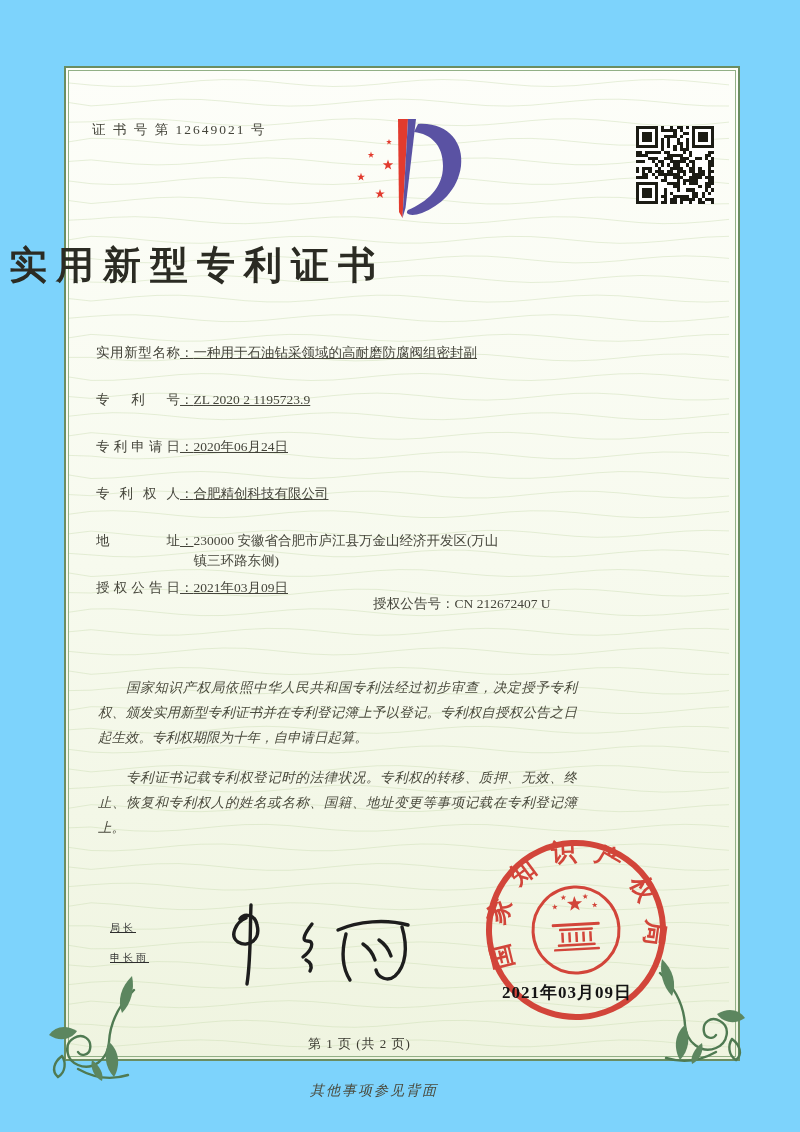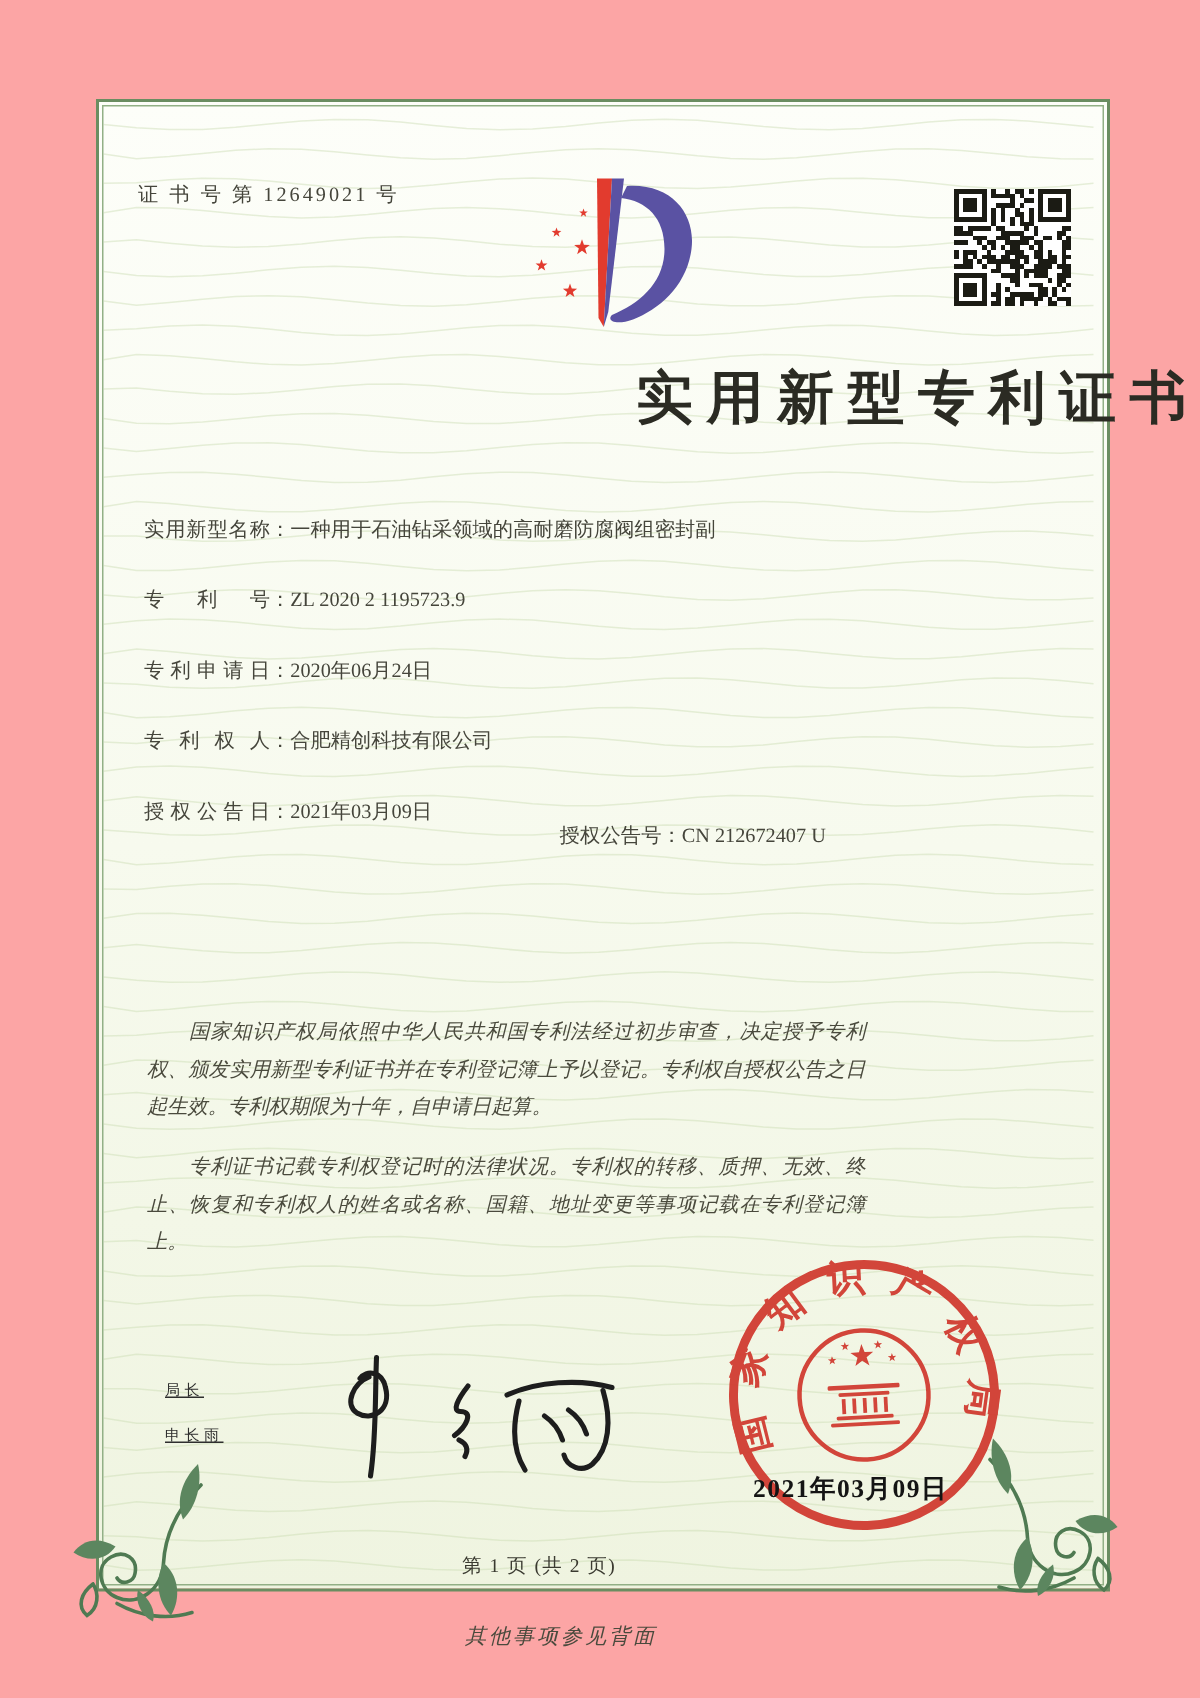--- a/index.html
+++ b/index.html
@@ -1,29 +1,29 @@
 <!DOCTYPE html>
 <html style="--frame-green: #6a8d61; --seal-red: #d0372c; --logo-red: #e23b2e; --logo-purple: #5a52a3; --wave-green: #c9dcb2;"><head>
 <meta charset="utf-8">
 <style>
   html,body{margin:0;padding:0;background:#ffffff;}
-  .page{position:relative;width:800px;height:1132px;background:#fca5a5;overflow:hidden;
+  .page{position:relative;width:800px;height:1132px;background:#7dd3fc;overflow:hidden;
         font-family:"Liberation Serif",serif;color:#3c3c33;}
   .frame{position:absolute;left:64px;top:66px;width:672px;height:991px;
          border:2px solid var(--frame-green,#6a8d61);
          background:linear-gradient(180deg,#fdfef9 0%,#f7faee 50%,#eff4e0 100%);}
   .frame::after{content:"";position:absolute;inset:2px;border:1px solid #92b086;pointer-events:none;}
   #waves{position:absolute;left:3px;top:3px;}
   .cert-no{position:absolute;left:92px;top:121px;font-size:13.5px;letter-spacing:2px;color:#45453b;}
   .logo{position:absolute;left:338px;top:114px;}
   .qr{position:absolute;left:636px;top:126px;background:#fff;}
-  .title{position:absolute;left:0;width:800px;top:240px;margin:0;text-align:right;
+  .title{position:absolute;left:0;width:800px;top:240px;margin:0;text-align:left;
          font-size:38px;font-weight:600;letter-spacing:9px;text-indent:9px;color:#2b2b23;}
   .fields{position:absolute;left:96px;top:343px;width:625px;font-size:13.5px;color:#45453b;}
-  .row{line-height:20px;margin-bottom:27px;white-space:nowrap;}
+  .row{line-height:20px;margin-bottom:27px;white-space:nowrap;text-decoration:underline;}
   .row .lbl{display:inline-block;width:84px;text-align:justify;text-align-last:justify;vertical-align:top;}
   .row .colon{vertical-align:top;}
   .row-addr{white-space:normal;margin-bottom:7px;}
   .row-addr .val{display:inline-block;width:314px;vertical-align:top;}
   .row-grant{position:relative;}
   .pair2{position:absolute;left:277px;top:16px;white-space:nowrap;}
   .pair2 .lbl{width:68px;}
   .paras{position:absolute;left:83px;top:660px;width:509px;font-size:13.5px;line-height:25px;
          text-align:justify;color:#4a4a3d;font-style:italic;}
   .paras p{margin:15px;text-indent:28px;}
@@ -395,20 +395,23 @@
     </div>
     <div class="row">
       <span class="lbl">专利号</span><span class="colon">：</span><span class="val">ZL 2020 2 1195723.9</span>
     </div>
     <div class="row">
       <span class="lbl">专利申请日</span><span class="colon">：</span><span class="val">2020年06月24日</span>
     </div>
     <div class="row">
       <span class="lbl">专利权人</span><span class="colon">：</span><span class="val">合肥精创科技有限公司</span>
     </div>
+    <div class="row row-addr">
+      <span class="lbl">地址</span><span class="colon">：</span><span class="val">230000 安徽省合肥市庐江县万金山经济开发区(万山镇三环路东侧)</span>
+    </div>
     <div class="row row-grant">
       <span class="lbl">授权公告日</span><span class="colon">：</span><span class="val">2021年03月09日</span>
       <span class="pair2">
         <span class="lbl">授权公告号</span><span class="colon">：</span><span class="val">CN 212672407 U</span>
       </span>
     </div>
   </div>
 
   <div class="paras">
     <p>国家知识产权局依照中华人民共和国专利法经过初步审查，决定授予专利权、颁发实用新型专利证书并在专利登记簿上予以登记。专利权自授权公告之日起生效。专利权期限为十年，自申请日起算。</p>

